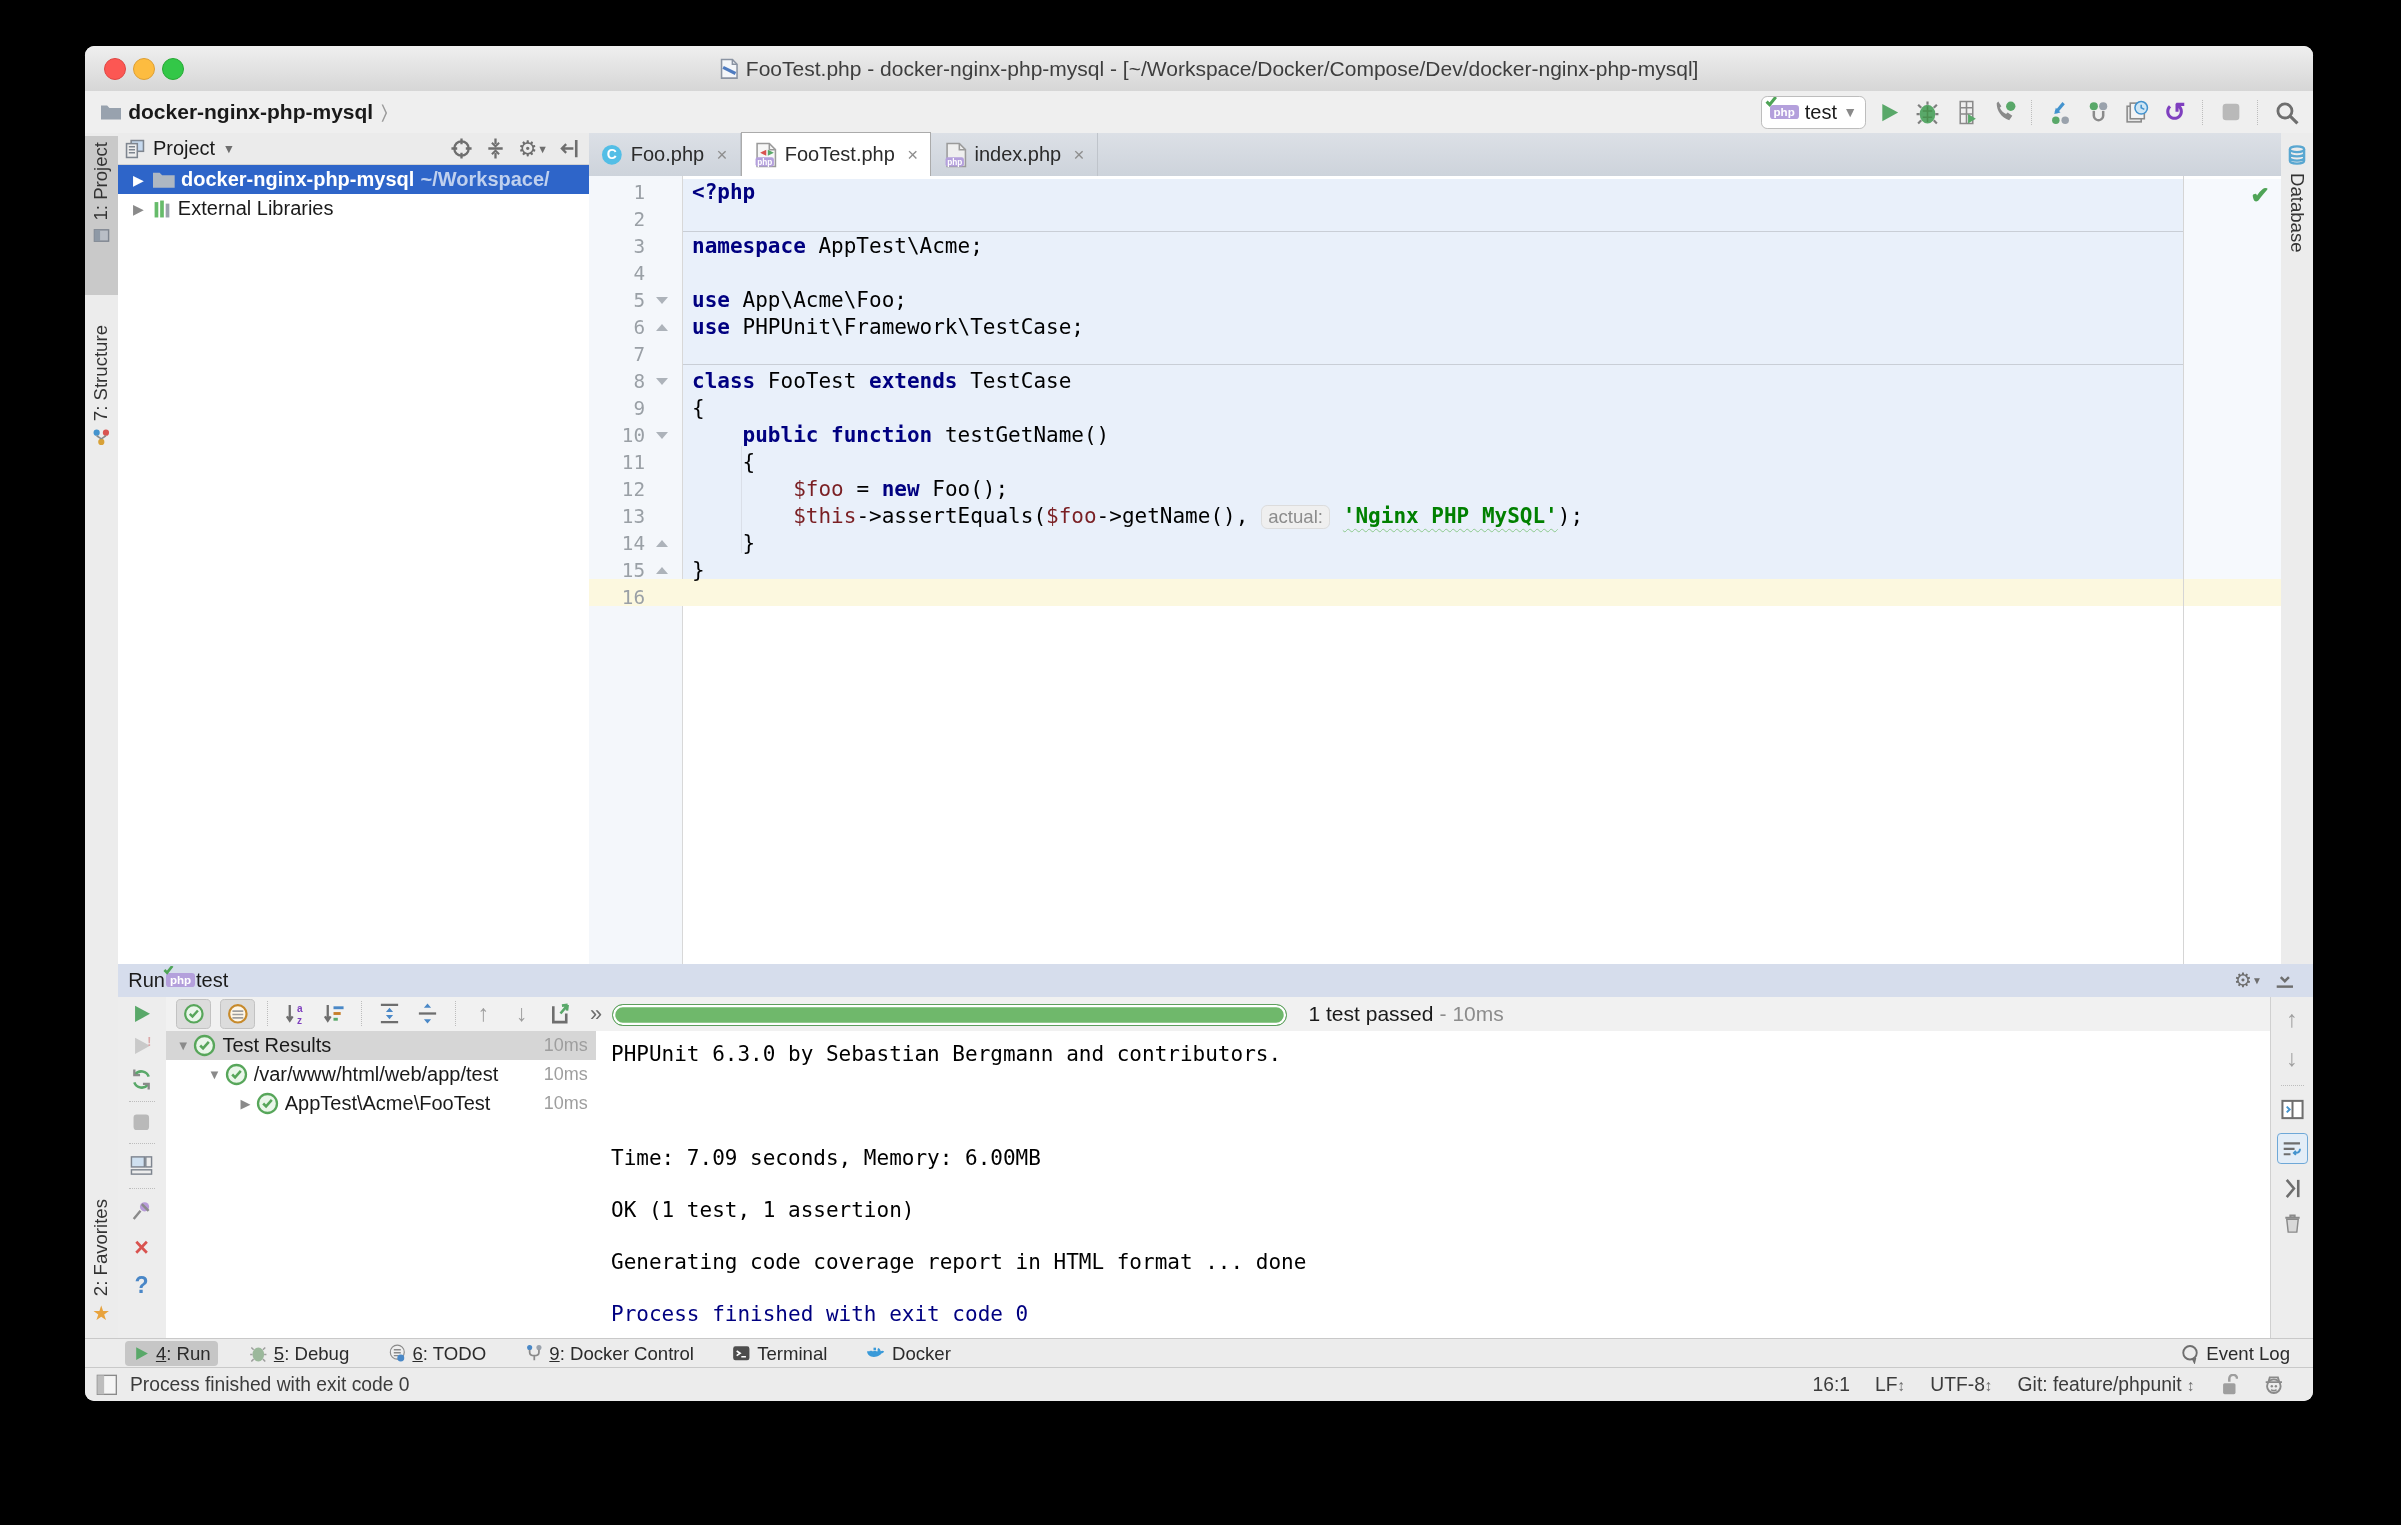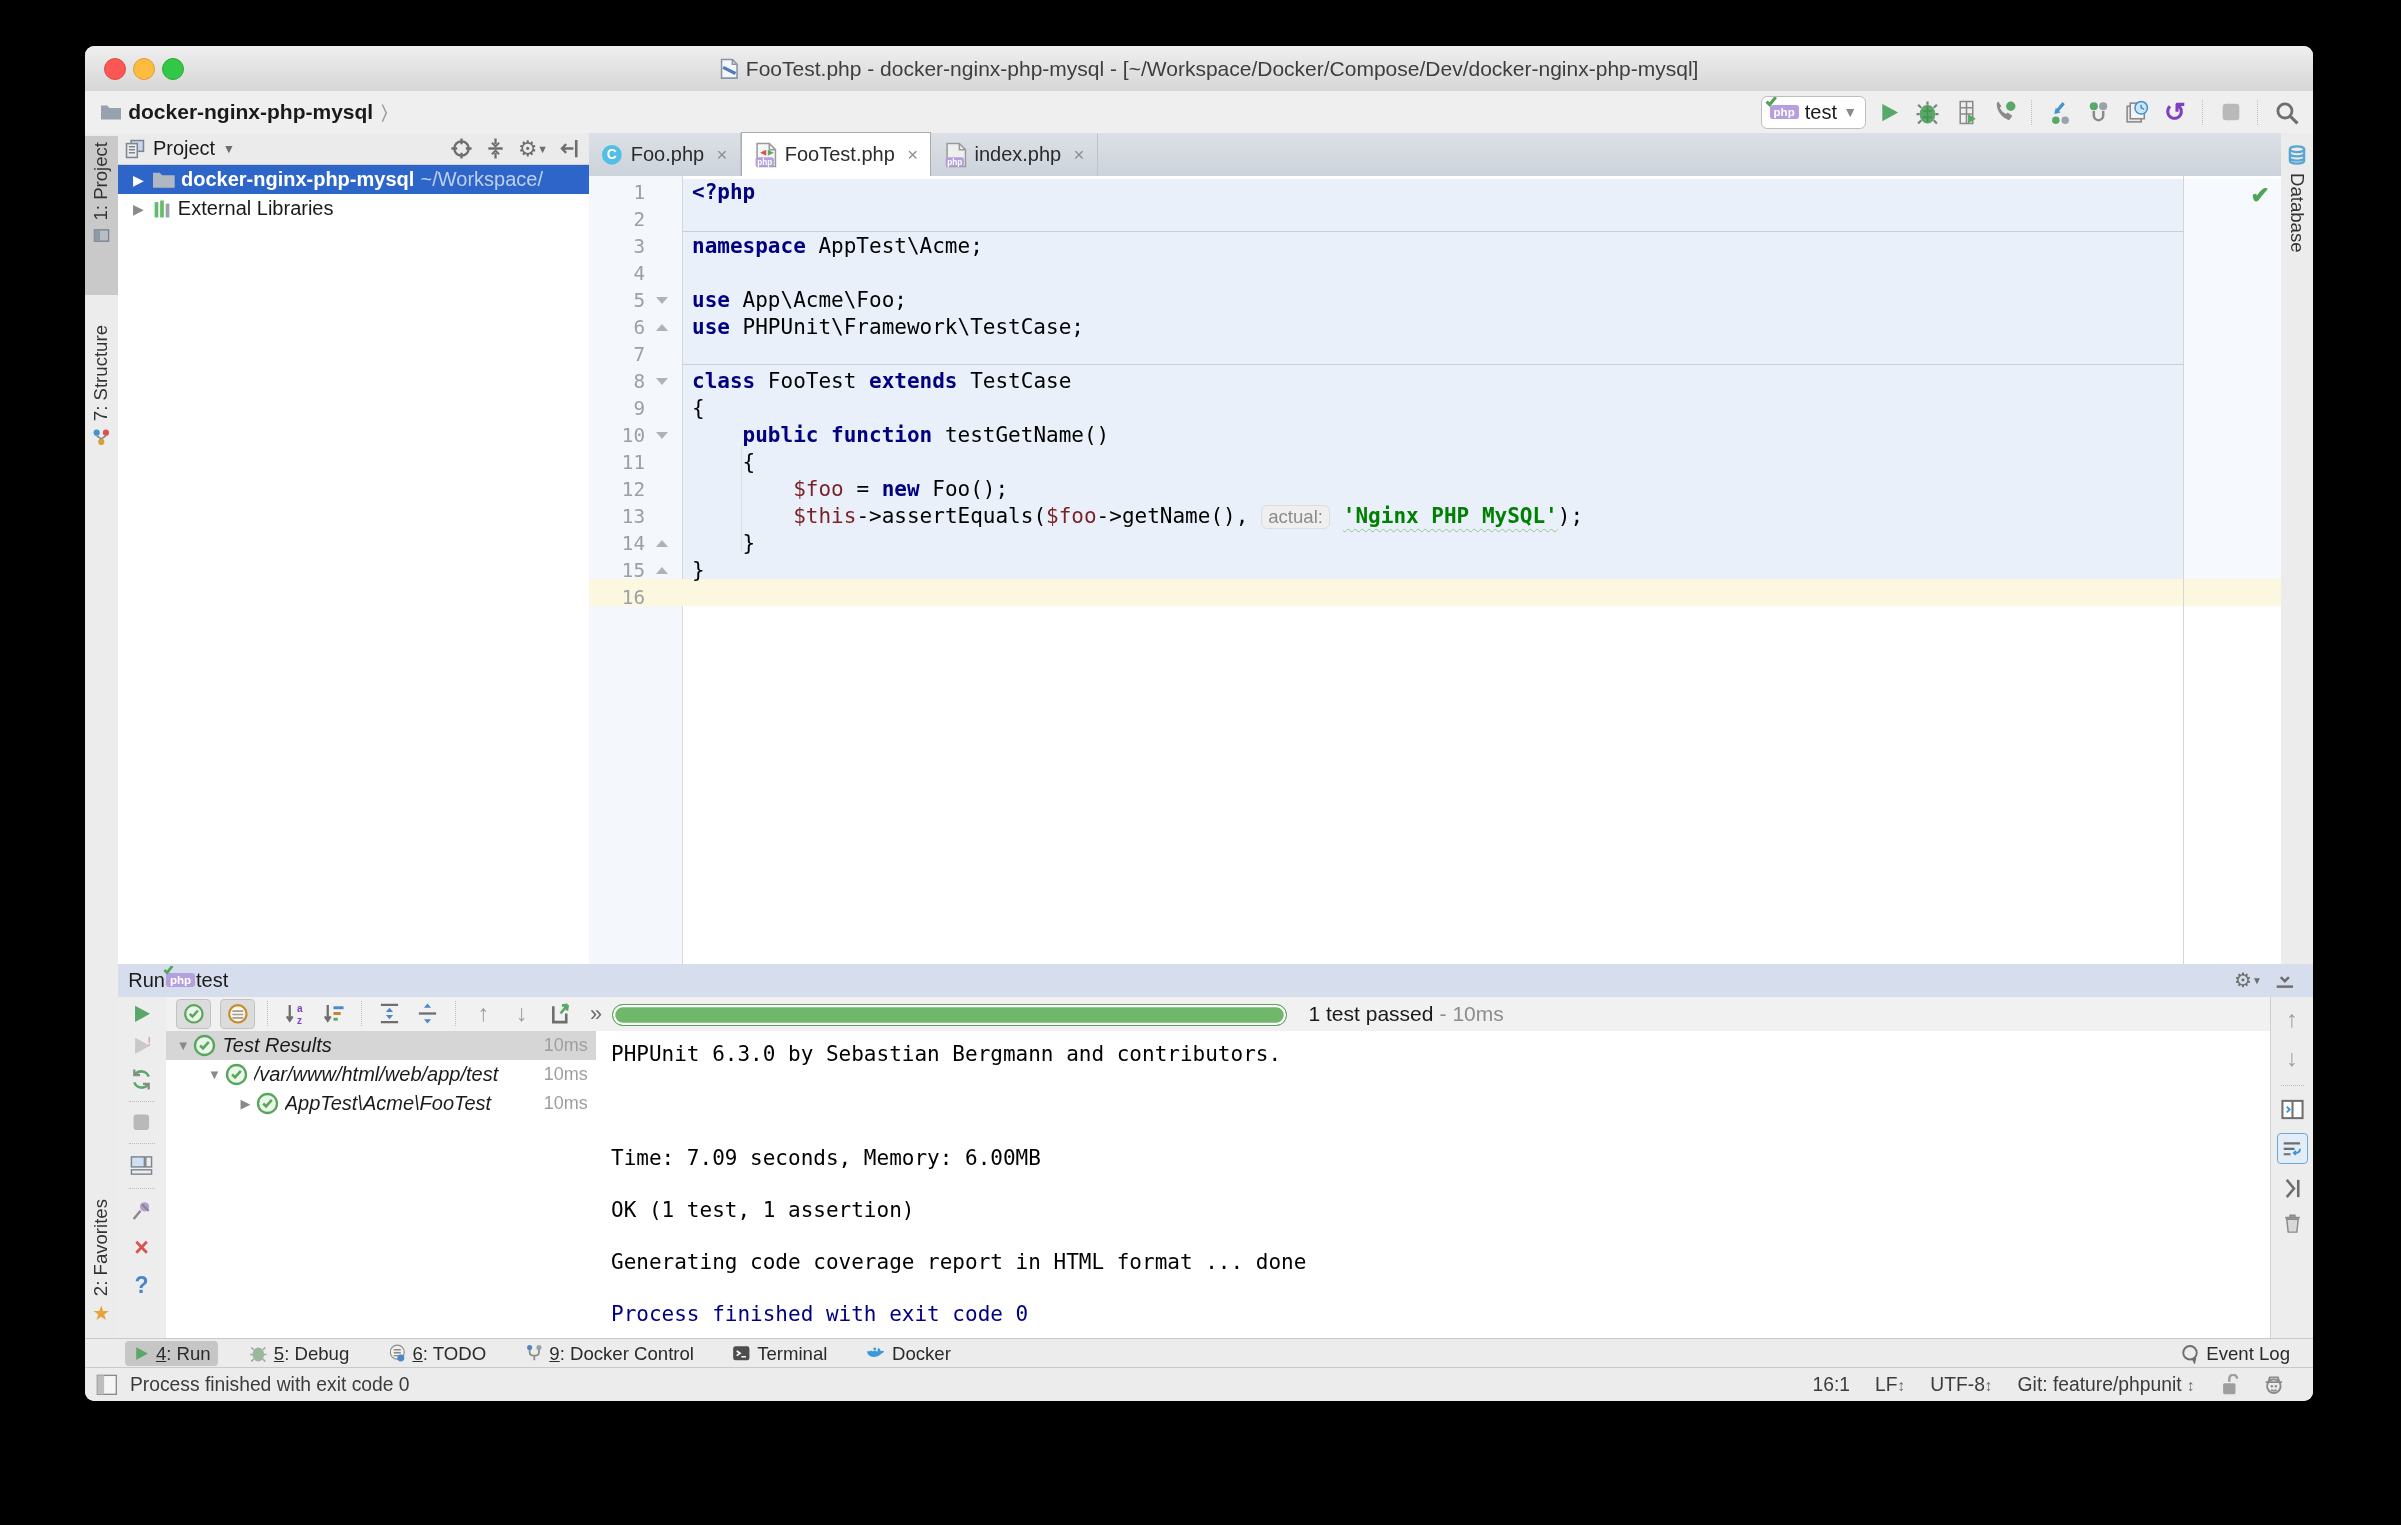--- a/index.html
+++ b/index.html
@@ -41,21 +41,21 @@
   
   .project{position:absolute;left:32.5px;top:87px;width:472px;height:831px;background:#FFF;border-right:0.8px solid #C9C9C9;}
   .pp-header{height:31px;background:#EBEBEB;border-bottom:0.8px solid #D2D2D2;display:flex;align-items:center;padding:0 7.7px;gap:7.7px;}
   .pp-title{font-size:20px;color:#1A1A1A;}
   .pp-caret{font-size:12.4px;color:#6E6E6E;}
   .pp-icons{margin-left:auto;display:flex;align-items:center;gap:10.8px;}
   .trow{height:29px;display:flex;align-items:center;gap:6.2px;font-size:20px;color:#1A1A1A;white-space:nowrap;}
   .trow .exp{font-size:14px;color:#8A8A8A;width:17px;text-align:center;}
   .trow.sel{background:#2E65C9;color:#FFF;}
   .trow.sel .exp{color:#FFF;}
-  .trow .path{color:#BFD0EE;font-weight:normal;overflow:hidden;}
+  .trow .path{color:#BFD0EE;font-weight:bold;overflow:hidden;}
   .bold{font-weight:bold;}
   
   .editor{position:absolute;left:504px;top:87px;right:32.5px;height:831px;background:#FFF;}
   .tabs{height:43px;background:linear-gradient(#DCE0E6,#CDD3DB);border-bottom:0.8px solid #B4B4B4;display:flex;align-items:flex-end;}
   .tab{height:43px;display:flex;align-items:center;gap:7.7px;padding:0 12.4px;font-size:20px;color:#2B2B2B;
     border-right:0.8px solid #BFC4CB;}
   .tab.active{background:#FFF;border:0.8px solid #ABABAB;border-bottom:none;height:43px;}
   .tab .x{color:#8E8E8E;font-size:18.6px;padding-left:4.6px;}
   .editor-body{position:absolute;left:0;top:43px;right:0;bottom:0;background:#FFF;overflow:hidden;}
   .gutter-bg{position:absolute;left:0;top:0;width:93px;bottom:0;background:#F4F7FB;border-right:0.8px solid #D8D8D8;}
@@ -94,21 +94,21 @@
     display:inline-flex;align-items:center;justify-content:center;}
   .rtico{width:29px;height:28px;display:inline-flex;align-items:center;justify-content:center;}
   .progress{position:absolute;left:446px;top:7px;width:673px;height:20px;border:1.5px solid #5C9E5C;border-radius:10.8px;
     background:#6FB86B;box-shadow:inset 0 0 0 2.3px #FFF;}
   .prog-label{position:absolute;left:1143px;top:0;height:34px;display:flex;align-items:center;font-size:21px;color:#1A1A1A;gap:6.2px;}
   .prog-dim{color:#8C8C8C;}
   .run-tree{position:absolute;left:48px;top:34px;width:430px;bottom:0;background:#FFF;border-right:0.8px solid #D0D0D0;overflow:hidden;}
   .rrow{height:29px;display:flex;align-items:center;font-size:20px;color:#1A1A1A;}
   .rrow.sel{background:#D6D6D6;}
   .rrow .exp{width:20px;text-align:center;font-size:13px;color:#8A8A8A;}
-  .rrow .lab{flex:1;overflow:hidden;white-space:nowrap;font-style:italic;}
+  .rrow .lab{flex:1;overflow:hidden;white-space:nowrap;}
   .rrow .time{font-size:18px;color:#9E9E9E;padding:0 7.7px 0 3.1px;}
   .run-console{position:absolute;left:478px;top:34px;right:42px;bottom:0;background:#FFF;padding:10px 0 0 15.5px;overflow:hidden;}
   .conline{height:26px;line-height:26px;font-family:"DejaVu Sans Mono",monospace;font-size:21px;color:#000;white-space:pre;}
   .conline.info{color:#000080;}
   .run-rightcol{position:absolute;right:0;top:0;width:42px;bottom:0;background:#EDEDED;border-left:0.8px solid #D0D0D0;
     display:flex;flex-direction:column;align-items:center;gap:12.4px;padding-top:9.3px;}
   .selbox{border:1.5px solid #6EA8D8;border-radius:3.9px;background:#E3EDF7;}
   .arrow-g{font-size:23px;color:#9E9E9E;}
   
   .bottombar{position:absolute;left:0;right:0;top:1292px;height:29px;background:#ECECEC;border-top:0.8px solid #C9C9C9;

